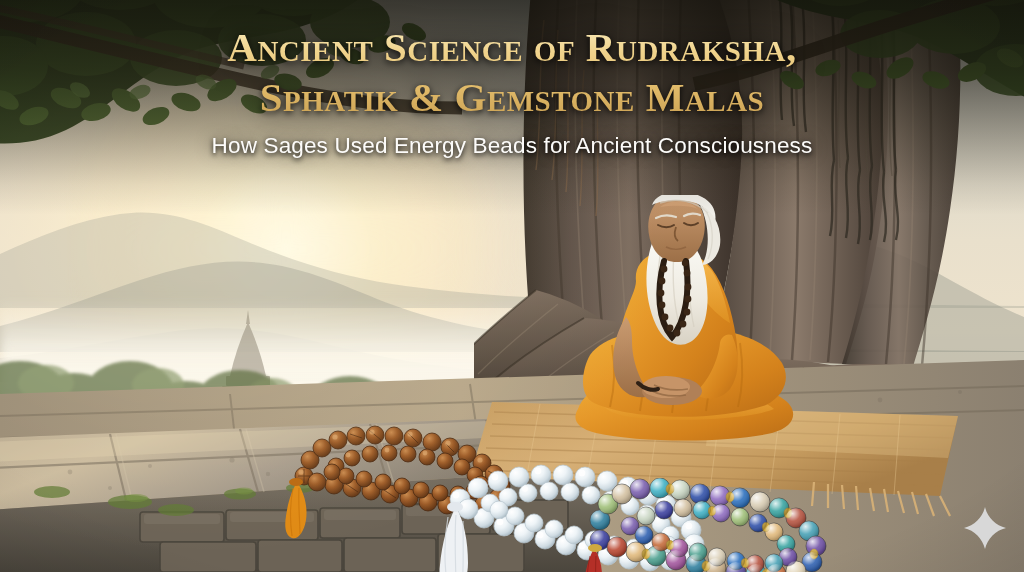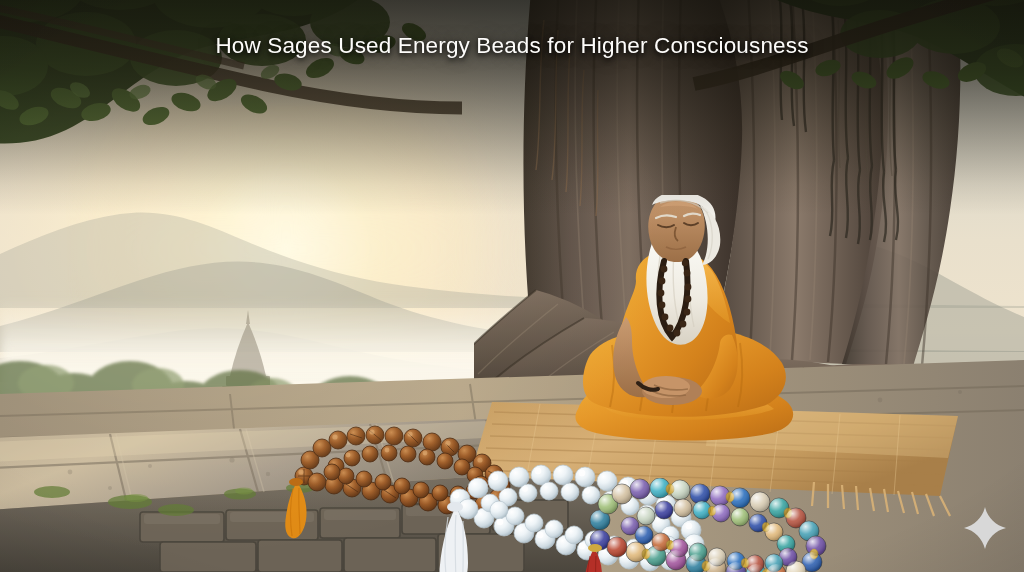--- a/index.html
+++ b/index.html
@@ -976,21 +976,25 @@
       </g>
       <ellipse cx="35" cy="70" rx="7" ry="4" fill="#cfa83f"></ellipse>
     </svg>
   </div>
 
   <div class="warm-wash"></div>
   <div class="top-shade"></div>
   <div class="vignette"></div>
 
   <div class="text-wrap">
-    <p class="subhead">How Sages Used Energy Beads for Higher Consciousness</p>
+    <h1 class="headline">
+      <span class="ln">Ancient Science of Rudraksha,</span>
+      <span class="ln">Sphatik &amp; Gemstone Malas</span>
+    </h1>
+    <p class="subhead">How Sages Used Energy Beads for Ancient Consciousness</p>
   </div>
 
   <div class="sparkle">
     <svg viewBox="0 0 46 46">
       <path d="M23,2 C25.5,12.5 33.5,20.5 44,23 C33.5,25.5 25.5,33.5 23,44 C20.5,33.5 12.5,25.5 2,23 C12.5,20.5 20.5,12.5 23,2 Z" fill="#d8d8d8"></path>
     </svg>
   </div>
 
 </div>
 

